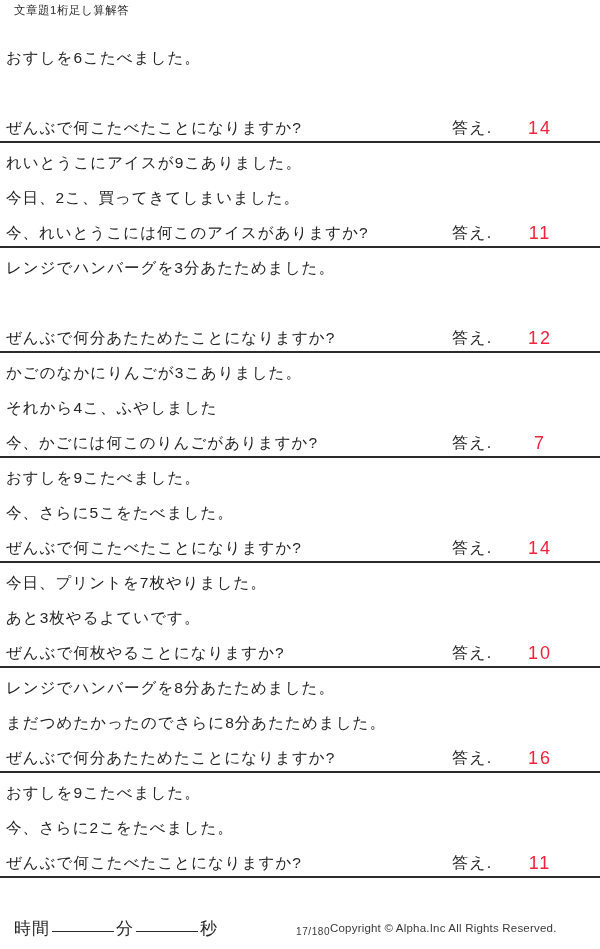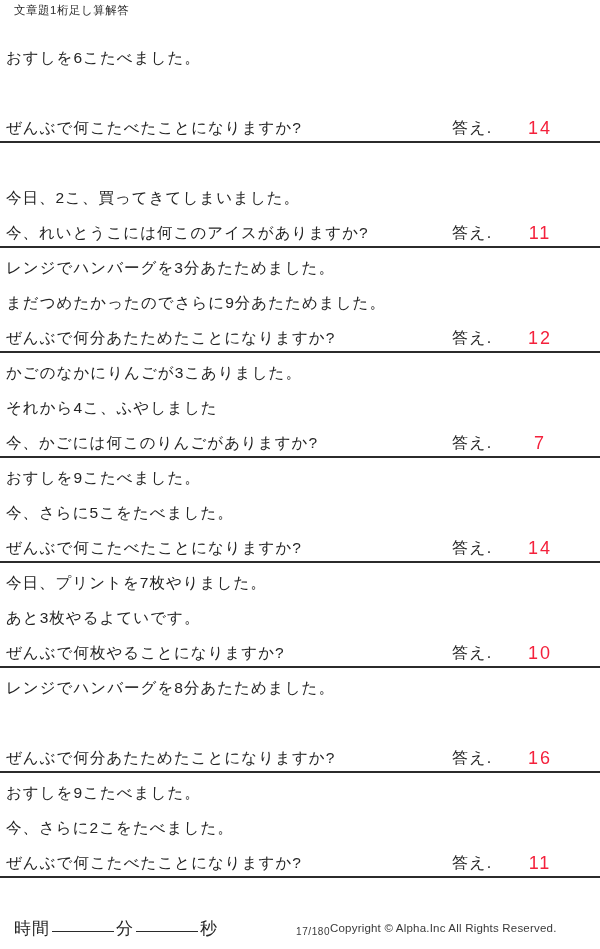--- a/index.html
+++ b/index.html
@@ -129,29 +129,29 @@
   <div class="problems">
 
     <div class="problem">
       <div class="line l1">おすしを6こたべました。</div>
       <div class="line l3">ぜんぶで何こたべたことになりますか?</div>
       <div class="answer-label">答え.</div>
       <div class="answer-value">14</div>
     </div>
 
     <div class="problem">
+      <div class="line l1">れいとうこにアイスが9こありました。</div>
       <div class="line l2">今日、2こ、買ってきてしまいました。</div>
       <div class="line l3">今、れいとうこには何このアイスがありますか?</div>
       <div class="answer-label">答え.</div>
       <div class="answer-value">11</div>
     </div>
 
     <div class="problem">
       <div class="line l1">レンジでハンバーグを3分あたためました。</div>
-      <div class="line l2">まだつめたかったのでさらに9分あたためました。</div>
       <div class="line l3">ぜんぶで何分あたためたことになりますか?</div>
       <div class="answer-label">答え.</div>
       <div class="answer-value">12</div>
     </div>
 
     <div class="problem">
       <div class="line l1">かごのなかにりんごが3こありました。</div>
       <div class="line l2">それから4こ、ふやしました</div>
       <div class="line l3">今、かごには何このりんごがありますか?</div>
       <div class="answer-label">答え.</div>
@@ -169,20 +169,21 @@
     <div class="problem">
       <div class="line l1">今日、プリントを7枚やりました。</div>
       <div class="line l2">あと3枚やるよていです。</div>
       <div class="line l3">ぜんぶで何枚やることになりますか?</div>
       <div class="answer-label">答え.</div>
       <div class="answer-value">10</div>
     </div>
 
     <div class="problem">
       <div class="line l1">レンジでハンバーグを8分あたためました。</div>
+      <div class="line l2">まだつめたかったのでさらに8分あたためました。</div>
       <div class="line l3">ぜんぶで何分あたためたことになりますか?</div>
       <div class="answer-label">答え.</div>
       <div class="answer-value">16</div>
     </div>
 
     <div class="problem">
       <div class="line l1">おすしを9こたべました。</div>
       <div class="line l2">今、さらに2こをたべました。</div>
       <div class="line l3">ぜんぶで何こたべたことになりますか?</div>
       <div class="answer-label">答え.</div>

